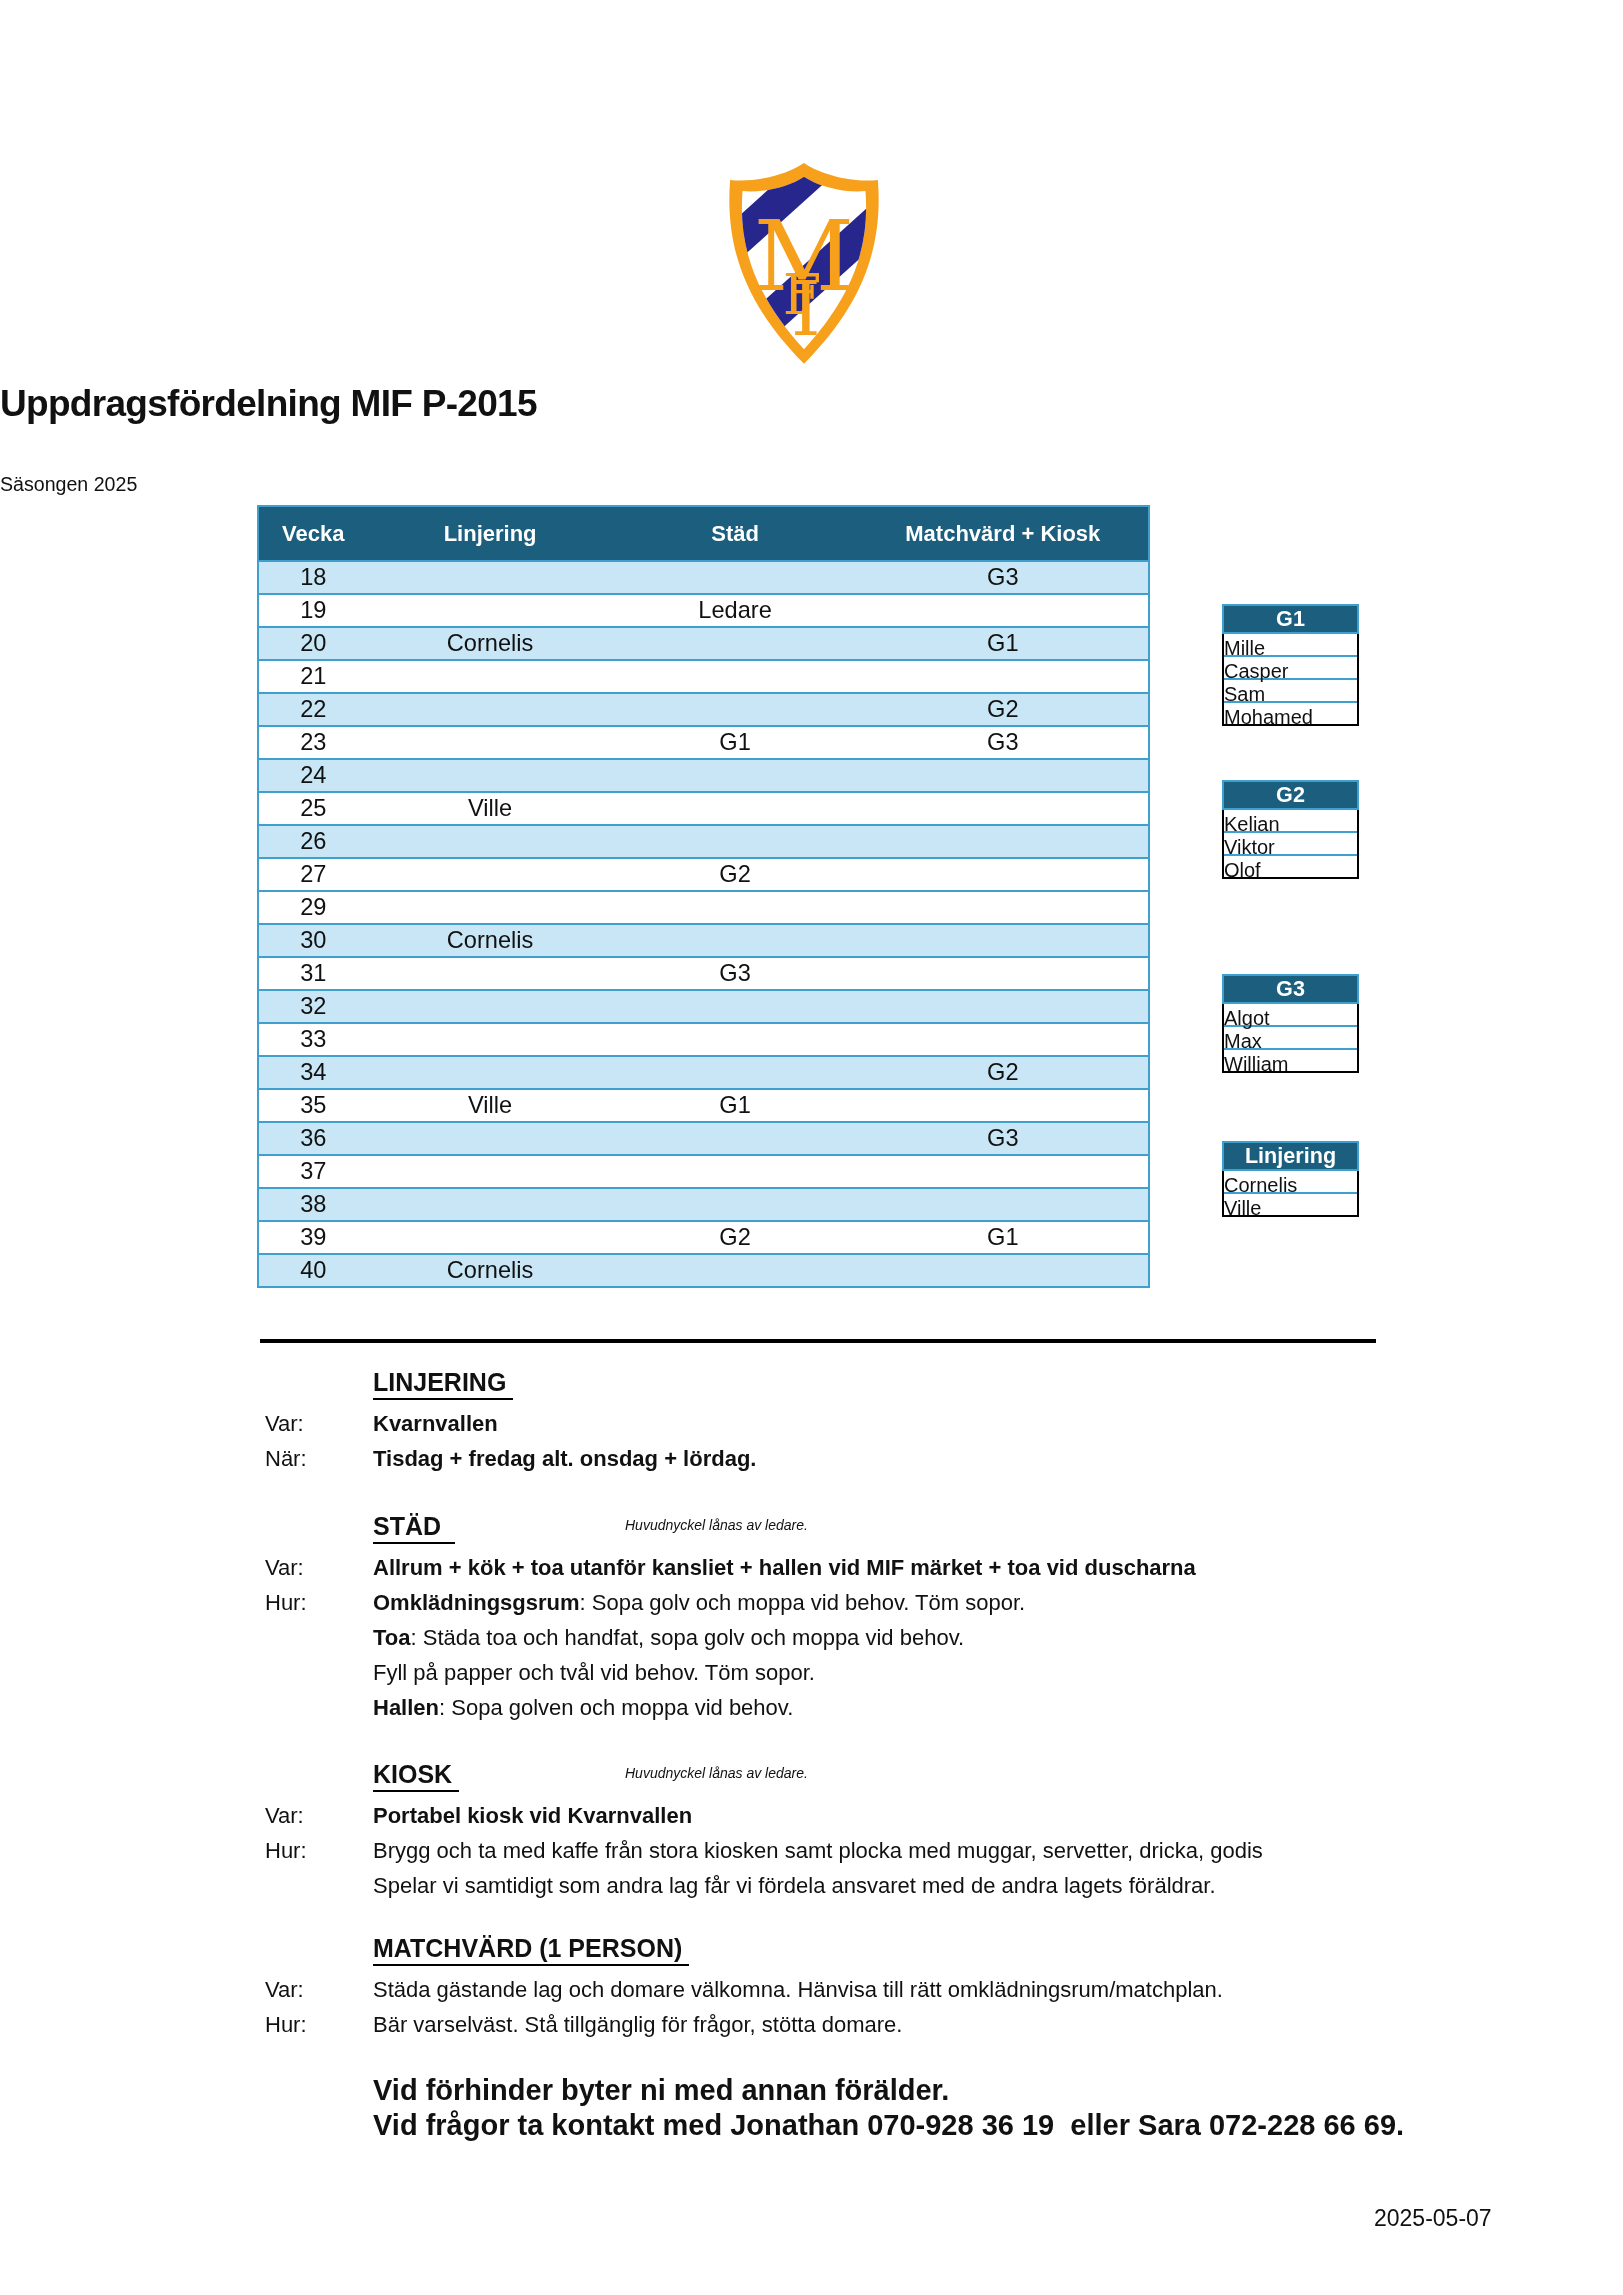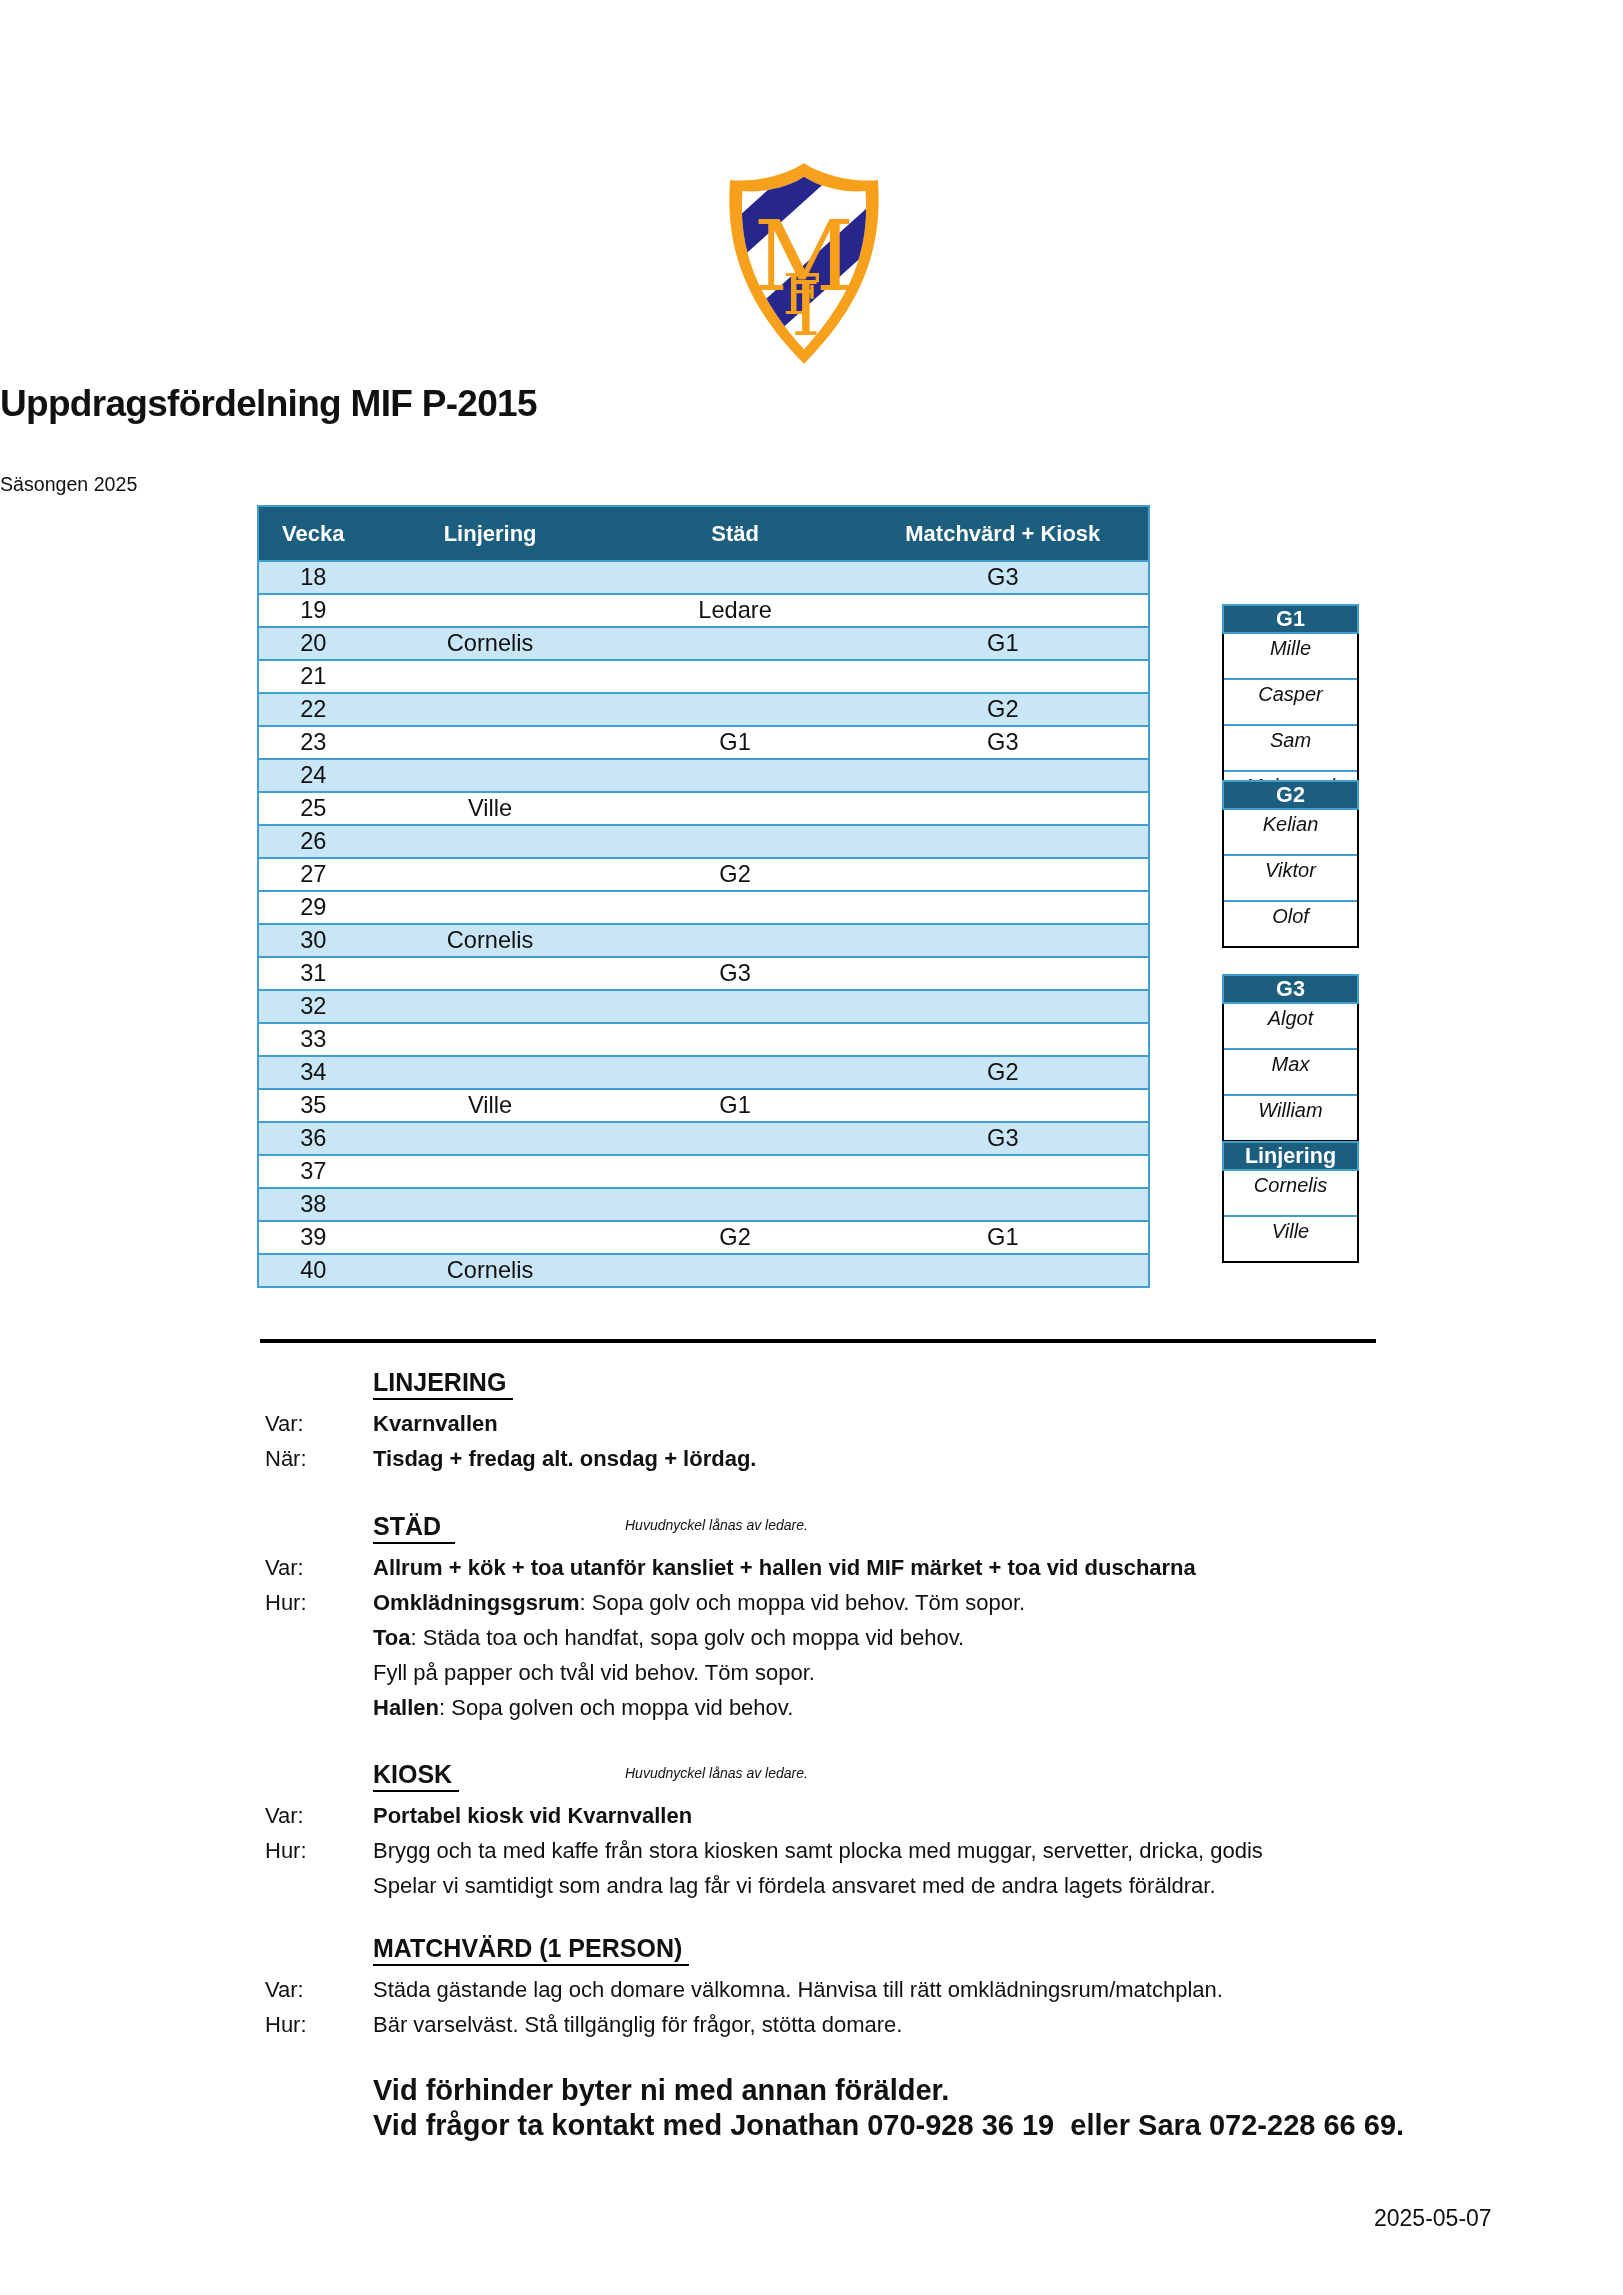--- a/index.html
+++ b/index.html
@@ -40,23 +40,22 @@
   
   .group-table{position:absolute;left:1222px;width:137px;}
   .group-header{
     background:var(--header-bg);color:#fff;
     border:2px solid var(--table-border);
     height:26px;line-height:26px;text-align:center;
     font-size:21.6px;font-weight:700;
   }
   .group-body{border:2px solid var(--body-border);border-top:none;background:#fff;}
   .group-row{
-    height:44px;line-height:28px;text-align:center;font-size:20px;
+    height:21px;line-height:28px;font-size:20px;
     border-top:2px solid var(--table-border);
-    font-style:italic;
   }
   .group-row:first-child{border-top:none;}
   
   .divider{position:absolute;left:260px;top:1339px;width:1116px;height:3.9px;background:#000;}
   
   .section{position:absolute;left:265px;width:1152px;}
   .section-heading-row{position:relative;height:36px;}
   .section-heading{
     position:absolute;left:108px;top:0;
     font-size:25px;font-weight:700;

